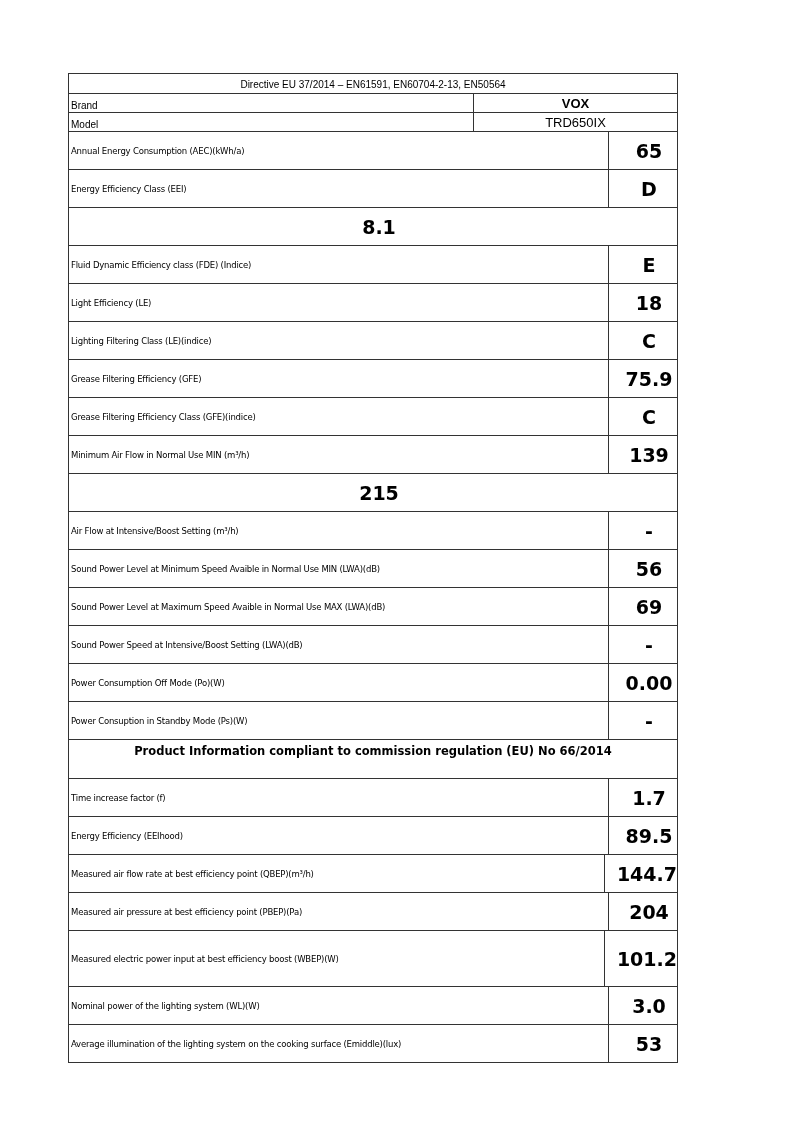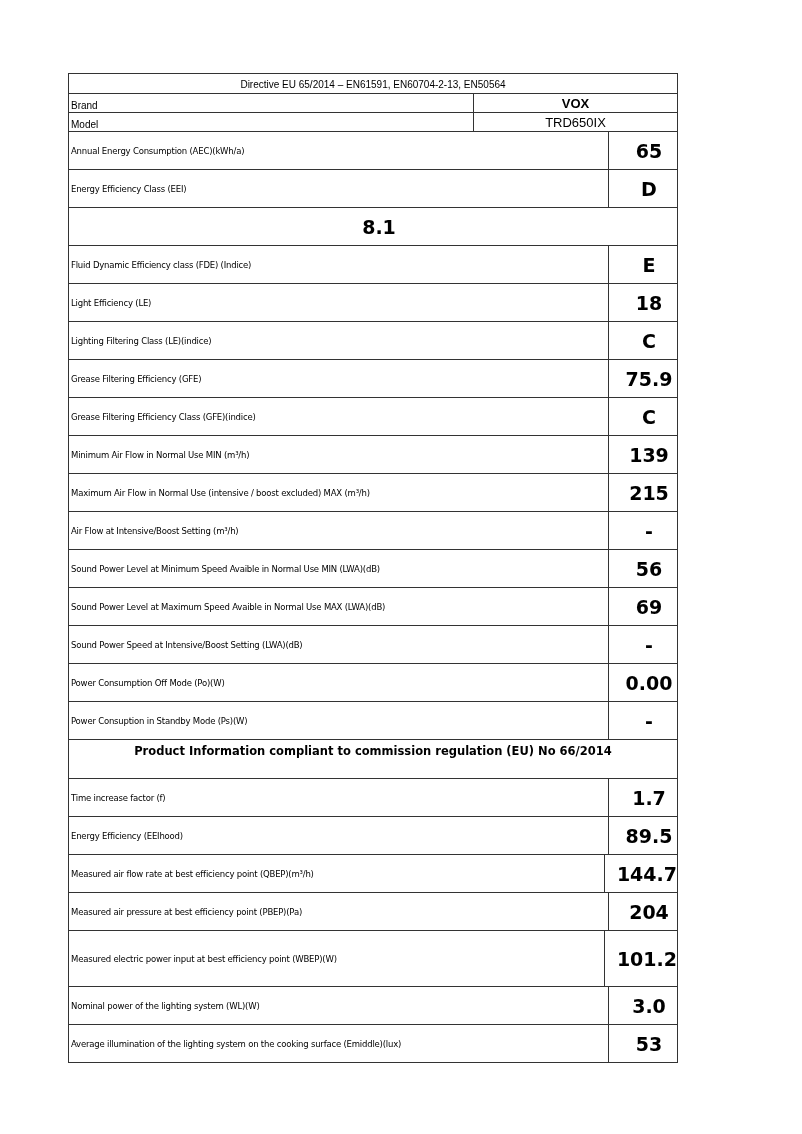--- a/index.html
+++ b/index.html
@@ -16,21 +16,21 @@
   .data-row.tall { height:56px; }
   .d-label { width:540px; border-right:1px solid #333; font-size:8.5px; padding-left:2px; font-family:"DejaVu Sans", sans-serif; letter-spacing:-0.2px; }
   .d-value { flex:1; justify-content:center; font-weight:bold; font-size:19px; font-family:"DejaVu Sans", sans-serif;margin-left:12px; }
   .heading { height:38px; width:100%; justify-content:center; align-items:flex-start; padding-top:4px; font-weight:bold; font-size:11.5px; font-family:"DejaVu Sans", sans-serif; }
 </style>
 </head>
 <body>
 
 <div class="sheet">
   <div class="row">
-    <div class="cell directive">Directive EU 65/2014 – EN61591, EN60704-2-13, EN50564</div>
+    <div class="cell directive">Directive EU 37/2014 – EN61591, EN60704-2-13, EN50564</div>
   </div>
   <div class="row short">
     <div class="cell kv-label">Brand</div>
     <div class="cell kv-value bold">VOX</div>
   </div>
   <div class="row short">
     <div class="cell kv-label">Model</div>
     <div class="cell kv-value">TRD650IX</div>
   </div>
 
@@ -63,21 +63,20 @@
     </div>
   <div class="row data-row">
       <div class="cell d-label">Grease Filtering Efficiency Class (GFE)(indice)</div>
       <div class="cell d-value">C</div>
     </div>
   <div class="row data-row">
       <div class="cell d-label">Minimum Air Flow in Normal Use MIN (m³/h)</div>
       <div class="cell d-value">139</div>
     </div>
   <div class="row data-row">
-      <div class="cell d-label">Maximum Air Flow in Normal Use  (intensive / boost excluded) MAX (m³/h)</div>
       <div class="cell d-value">215</div>
     </div>
   <div class="row data-row">
       <div class="cell d-label">Air Flow at Intensive/Boost Setting (m³/h)</div>
       <div class="cell d-value">-</div>
     </div>
   <div class="row data-row">
       <div class="cell d-label">Sound Power Level at Minimum Speed Avaible in Normal Use MIN (LWA)(dB)</div>
       <div class="cell d-value">56</div>
     </div>
@@ -112,21 +111,21 @@
     </div>
   <div class="row data-row">
       <div class="cell d-label">Measured air flow rate at best efficiency point (QBEP)(m³/h)</div>
       <div class="cell d-value">144.7</div>
     </div>
   <div class="row data-row">
       <div class="cell d-label">Measured air pressure at best efficiency point (PBEP)(Pa)</div>
       <div class="cell d-value">204</div>
     </div>
   <div class="row data-row tall">
-      <div class="cell d-label">Measured electric power input at best efficiency point (WBEP)(W)</div>
+      <div class="cell d-label">Measured electric power input at best efficiency boost (WBEP)(W)</div>
       <div class="cell d-value">101.2</div>
     </div>
   <div class="row data-row">
       <div class="cell d-label">Nominal power of the lighting system (WL)(W)</div>
       <div class="cell d-value">3.0</div>
     </div>
   <div class="row data-row">
       <div class="cell d-label">Average illumination of the lighting system on the cooking surface (Emiddle)(lux)</div>
       <div class="cell d-value">53</div>
     </div>

